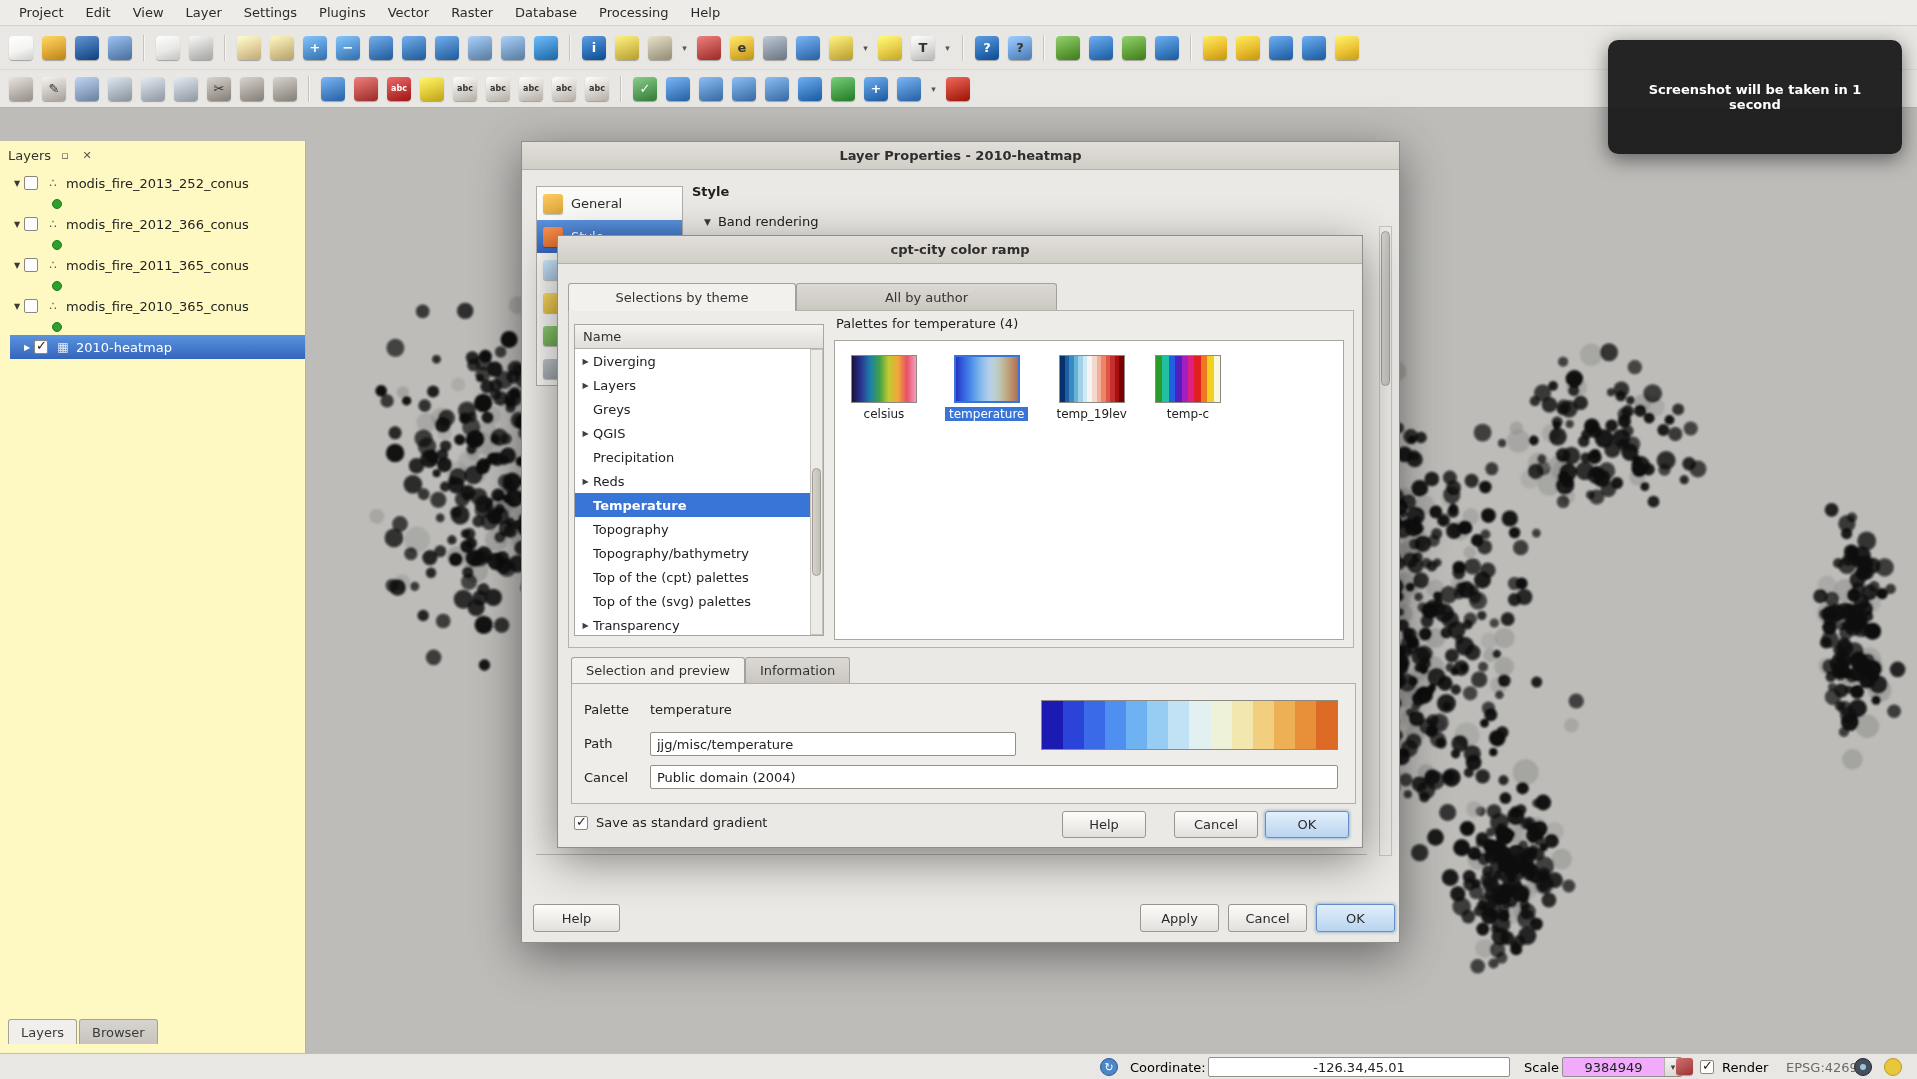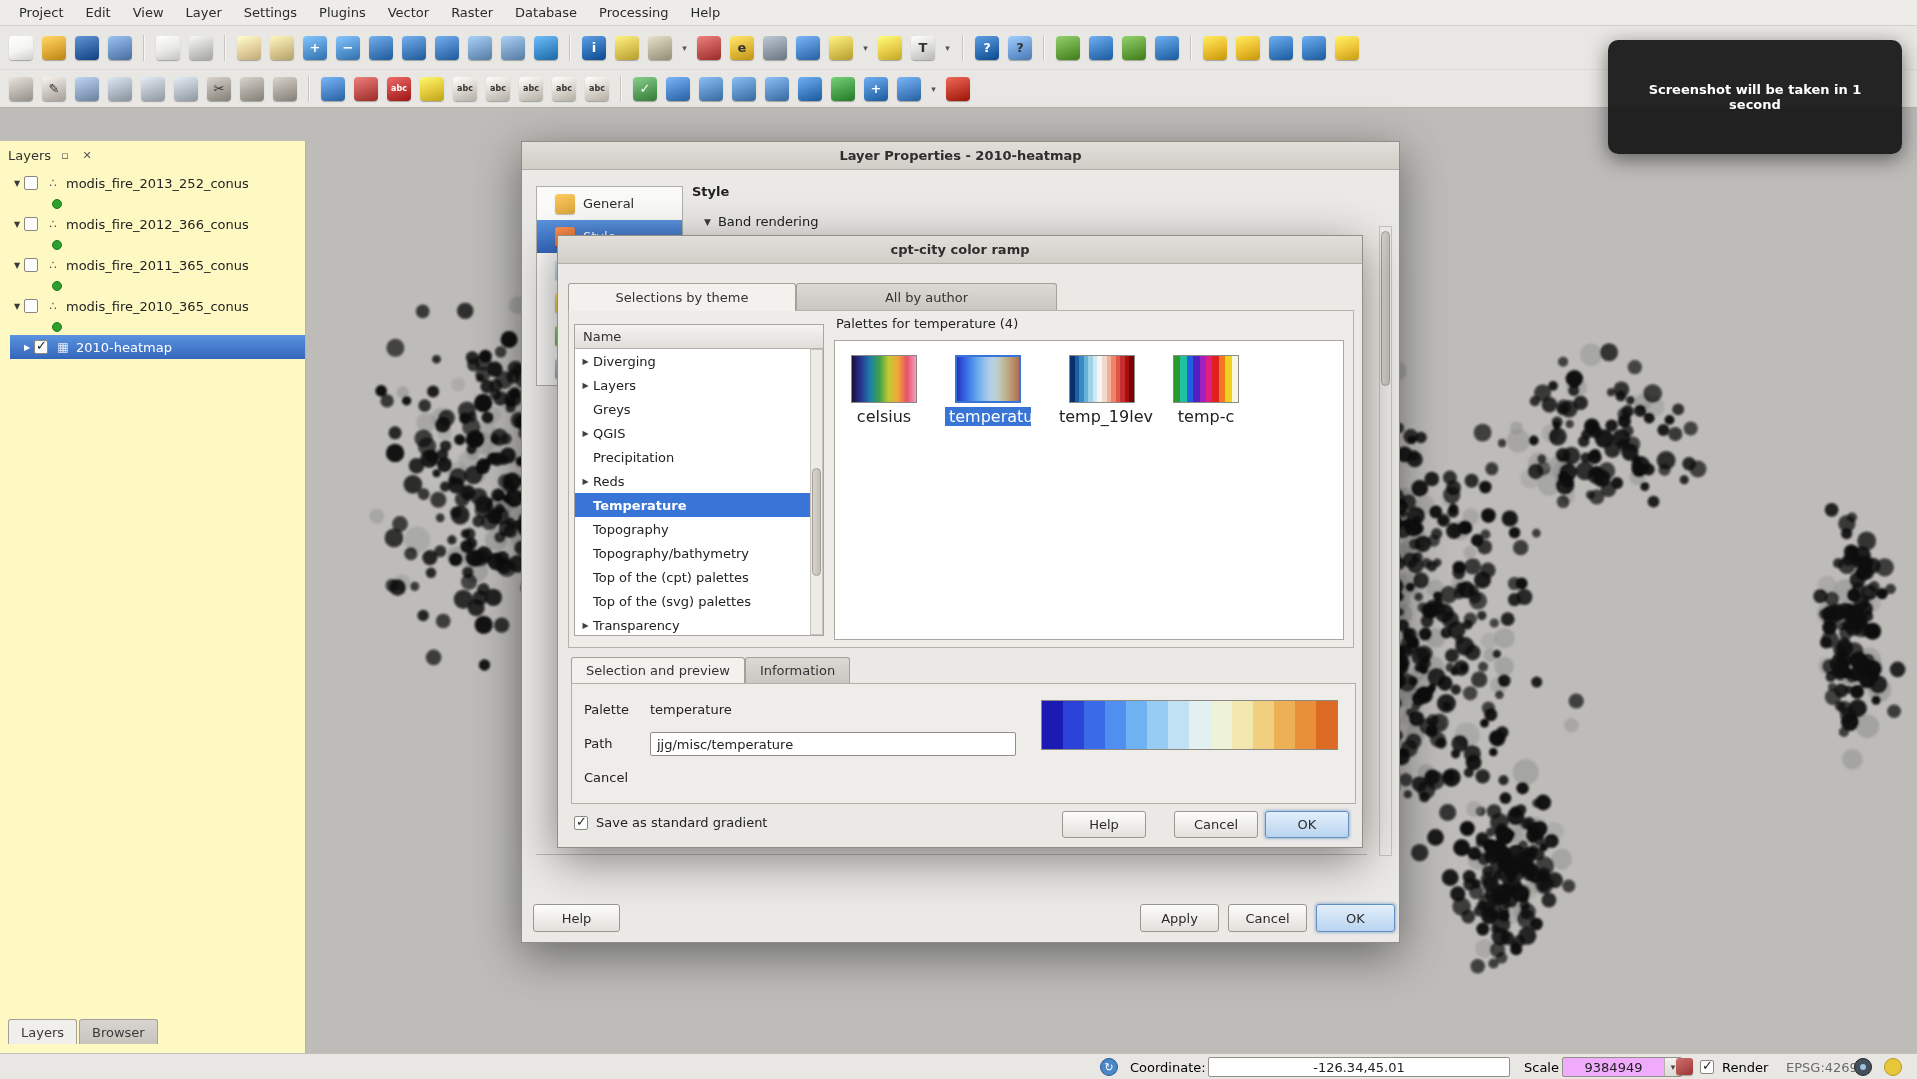--- a/index.html
+++ b/index.html
@@ -41,21 +41,21 @@
 .dialog{position:absolute;background:#ebe9e5;border:1px solid #918d87;box-shadow:0 12px 44px rgba(0,0,0,.45)}
 .dlg-title{height:28px;display:flex;align-items:center;justify-content:center;font-weight:bold;color:#2d2d2d;background:linear-gradient(#e2dfda,#d1cec8);border-bottom:1px solid #b3afa9}
 .btn{height:27px;display:flex;align-items:center;justify-content:center;background:linear-gradient(#fdfdfc,#e3e0db);border:1px solid #9b978f;border-radius:3px;color:#2c2c2c;padding:0 10px;white-space:nowrap}
 .btn.default{background:linear-gradient(#e3effb,#b9d4f0);border-color:#628fc4;box-shadow:0 0 3px 1px rgba(98,143,196,.55)}
 .input{background:#fff;border:1px solid #93908a;border-radius:2px;height:24px;font:13px "DejaVu Sans",sans-serif;color:#222;padding:0 6px}
 .sbtrack{background:#edebe8;border:1px solid #c6c2bc}
 .sbthumb{position:absolute;left:1px;right:1px;background:linear-gradient(90deg,#d6d3cd,#c2beb8);border:1px solid #a19d96;border-radius:6px}
 
 #lp-dialog{left:521px;top:141px;width:879px;height:802px}
 #lp-sidebar{position:absolute;left:14px;top:44px;width:147px;background:#fafaf8;border:1px solid #b1ada7}
-.lpside-row{height:33px;display:flex;align-items:center;padding-left:18px;color:#2c2c2c}
+.lpside-row{height:33px;display:flex;align-items:center;padding-left:6px;color:#2c2c2c}
 .lpside-row.sel{background:linear-gradient(#5a93de,#3466bc);color:#fff}
 .lpside-ic{width:20px;height:20px;border-radius:3px;margin-right:8px;flex:none;box-shadow:0 1px 1px rgba(0,0,0,.25)}
 #lp-style-heading{position:absolute;left:170px;top:42px;font-weight:bold;color:#1e1e1e}
 #lp-band{position:absolute;left:182px;top:72px;display:flex;align-items:center;gap:7px;color:#222}
 #lp-band .tri{font-size:9px;color:#3c3c3c}
 #lp-scroll{position:absolute;left:857px;top:84px;width:13px;height:630px}
 #lp-scroll .sbthumb{top:4px;height:155px}
 #lp-hline{position:absolute;left:14px;top:712px;width:831px;border-top:1px solid #bcb8b2}
 #lp-style-buttons{position:absolute;left:11px;top:726px;width:852px;display:flex;gap:9px}
 #lp-style-buttons .btn{flex:1;height:28px}
@@ -75,21 +75,21 @@
 .cpt-row.sel{background:#3875d7;color:#fff;font-weight:bold}
 #cpt-list-scroll{position:absolute;right:0;top:24px;bottom:0;width:13px}
 #cpt-list-scroll .sbthumb{top:118px;height:108px}
 #cpt-palettes-title{position:absolute;left:278px;top:80px;color:#222;z-index:2}
 #cpt-palettes-panel{position:absolute;left:276px;top:104px;width:510px;height:300px;background:#fff;border:1px solid #aaa6a0;z-index:2}
 #cpt-palettes{display:flex;gap:28px;padding:14px 0 0 16px;align-items:flex-start}
 .thumb{display:flex;flex-direction:column;align-items:center}
 .thumb-img{width:66px;height:48px;border:1px solid #8d8983;position:relative}
 .thumb.sel .thumb-img{border:2px solid #3875d7}
 .thumb-ov{position:absolute;inset:0;background:rgba(62,118,214,.28)}
-.thumb-label{margin-top:4px;font-size:16px;color:#222;max-width:86px;text-align:right}
+.thumb-label{margin-top:4px;font-size:12px;color:#222;max-width:86px;text-align:right}
 .thumb-label.sel{background:#3875d7;color:#fff;padding:0 4px}
 #cpt-preview-tabs{position:absolute;left:13px;top:421px;display:flex;z-index:2}
 #cpt-preview-tabs .qtab{height:26px;padding:0 14px;font-size:13px}
 #cpt-preview-pane{position:absolute;left:13px;top:447px;width:785px;height:121px;background:#efedea;border:1px solid #b3afa8}
 .flabel{position:absolute;left:12px;height:18px;color:#222}
 #palette-value{position:absolute;left:78px;top:18px;color:#222}
 #path-input{left:78px;top:48px;width:366px}
 #license-input{left:78px;top:81px;width:688px}
 #gradient-preview{position:absolute;left:469px;top:16px;width:297px;height:50px;border:1px solid #8d8983}
 #cpt-save-row{position:absolute;left:16px;top:579px;display:flex;align-items:center;gap:8px;color:#222}
@@ -2071,20 +2071,21 @@
     <div id="cpt-preview-tabs">
         <div class="qtab active">Selection and preview</div>
         <div class="qtab">Information</div>
       </div>
     <div id="cpt-preview-pane">
       <span class="flabel" style="top:18px">Palette</span>
       <span id="palette-value">temperature</span>
       <span class="flabel" style="top:52px">Path</span>
       <input id="path-input" class="input abs" value="jjg/misc/temperature" style="">
       <span class="flabel" style="top:86px">Cancel</span>
+      <input id="license-input" class="input abs" value="Public domain (2004)" style="">
       <div id="gradient-preview" style="background: linear-gradient(90deg, rgb(27, 27, 179) 0%, rgb(27, 27, 179) 7.14%, rgb(43, 67, 216) 7.14%, rgb(43, 67, 216) 14.29%, rgb(58, 106, 232) 14.29%, rgb(58, 106, 232) 21.43%, rgb(79, 143, 240) 21.43%, rgb(79, 143, 240) 28.57%, rgb(111, 178, 242) 28.57%, rgb(111, 178, 242) 35.71%, rgb(151, 205, 242) 35.71%, rgb(151, 205, 242) 42.86%, rgb(192, 226, 244) 42.86%, rgb(192, 226, 244) 50%, rgb(226, 240, 242) 50%, rgb(226, 240, 242) 57.14%, rgb(238, 242, 216) 57.14%, rgb(238, 242, 216) 64.29%, rgb(242, 231, 174) 64.29%, rgb(242, 231, 174) 71.43%, rgb(242, 207, 126) 71.43%, rgb(242, 207, 126) 78.57%, rgb(238, 176, 85) 78.57%, rgb(238, 176, 85) 85.71%, rgb(232, 143, 58) 85.71%, rgb(232, 143, 58) 92.86%, rgb(221, 106, 36) 92.86%, rgb(221, 106, 36) 100%);"></div>
     </div>
     <div id="cpt-save-row">
       <span class="cb checked"></span>
       <span>Save as standard gradient</span>
     </div>
     <div id="cpt-buttons">
         <div class="btn">Help</div>
         <div class="btn">Cancel</div>
         <div class="btn default">OK</div>

